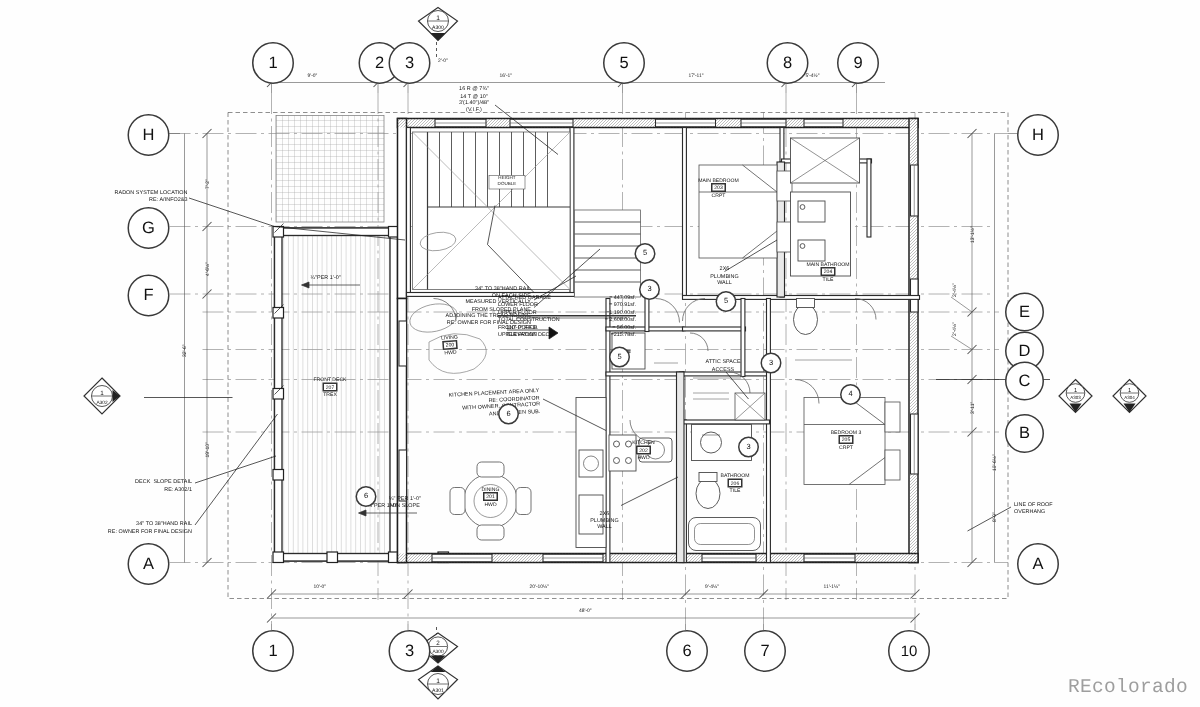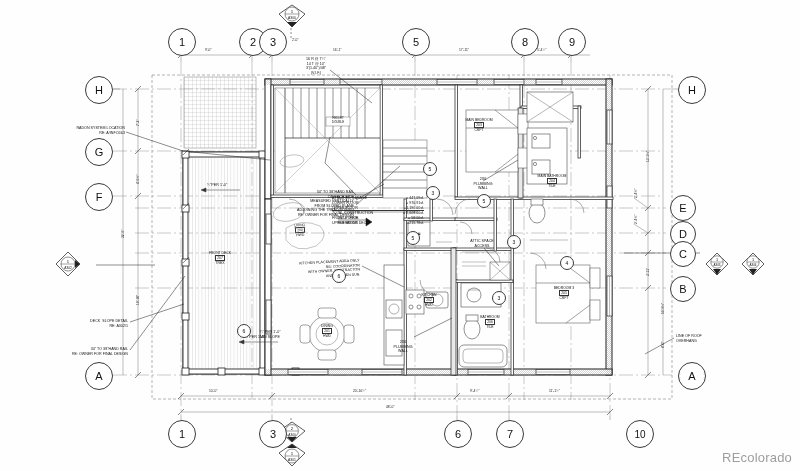--- a/index.html
+++ b/index.html
@@ -20,21 +20,21 @@
 
   .dim{position:absolute;font-size:3.3px;color:#222;white-space:nowrap;z-index:24;}
   .dim.v{transform-origin:0 0;}
 
   .rtag{position:absolute;z-index:26;text-align:center;font-size:3.4px;
         line-height:1.22;color:#111;white-space:nowrap;}
   .rtag .num{display:inline-block;border:.5px solid #333;padding:0 1.5px;
              font-size:3.4px;background:#fff;}
 
   .wm{position:absolute;right:8px;bottom:6px;font-size:13px;color:#9e9e9e;
-      letter-spacing:.2px;z-index:40;}
+      letter-spacing:.2px;z-index:40;font-family:Liberation Mono, monospace;}
 
   .secmk{position:absolute;z-index:28;}
 </style>
 </head>
 <body>
 
 <div id="sheet">
 
   <svg id="plan" viewBox="0 0 800 471" xmlns="http://www.w3.org/2000/svg">
 
@@ -467,21 +467,21 @@
   </div>
   <div class="bub" style="left:259px;top:420px;width:26px;height:26px;">
     <span>3</span>
   </div>
   <div class="bub" style="left:444px;top:420px;width:26px;height:26px;">
     <span>6</span>
   </div>
   <div class="bub" style="left:496px;top:420px;width:26px;height:26px;">
     <span>7</span>
   </div>
-  <div class="bub sm" style="left:626px;top:420px;width:26px;height:26px;">
+  <div class="bub sm" style="left:592px;top:420px;width:26px;height:26px;">
     <span>10</span>
   </div>
 
   <div class="bub" style="left:85px;top:76px;width:26px;height:26px;">
     <span>H</span>
   </div>
   <div class="bub" style="left:85px;top:138px;width:26px;height:26px;">
     <span>G</span>
   </div>
   <div class="bub" style="left:85px;top:183px;width:26px;height:26px;">

